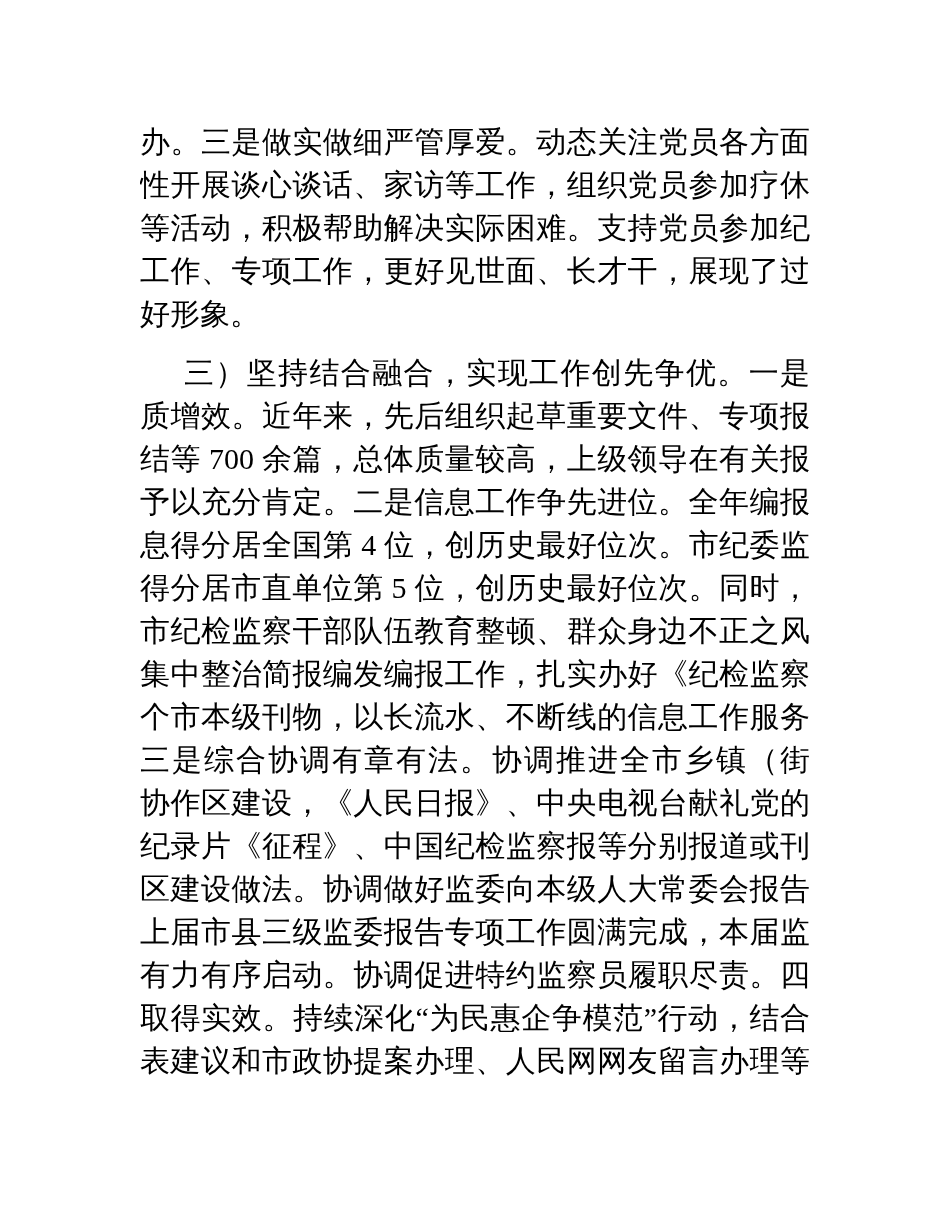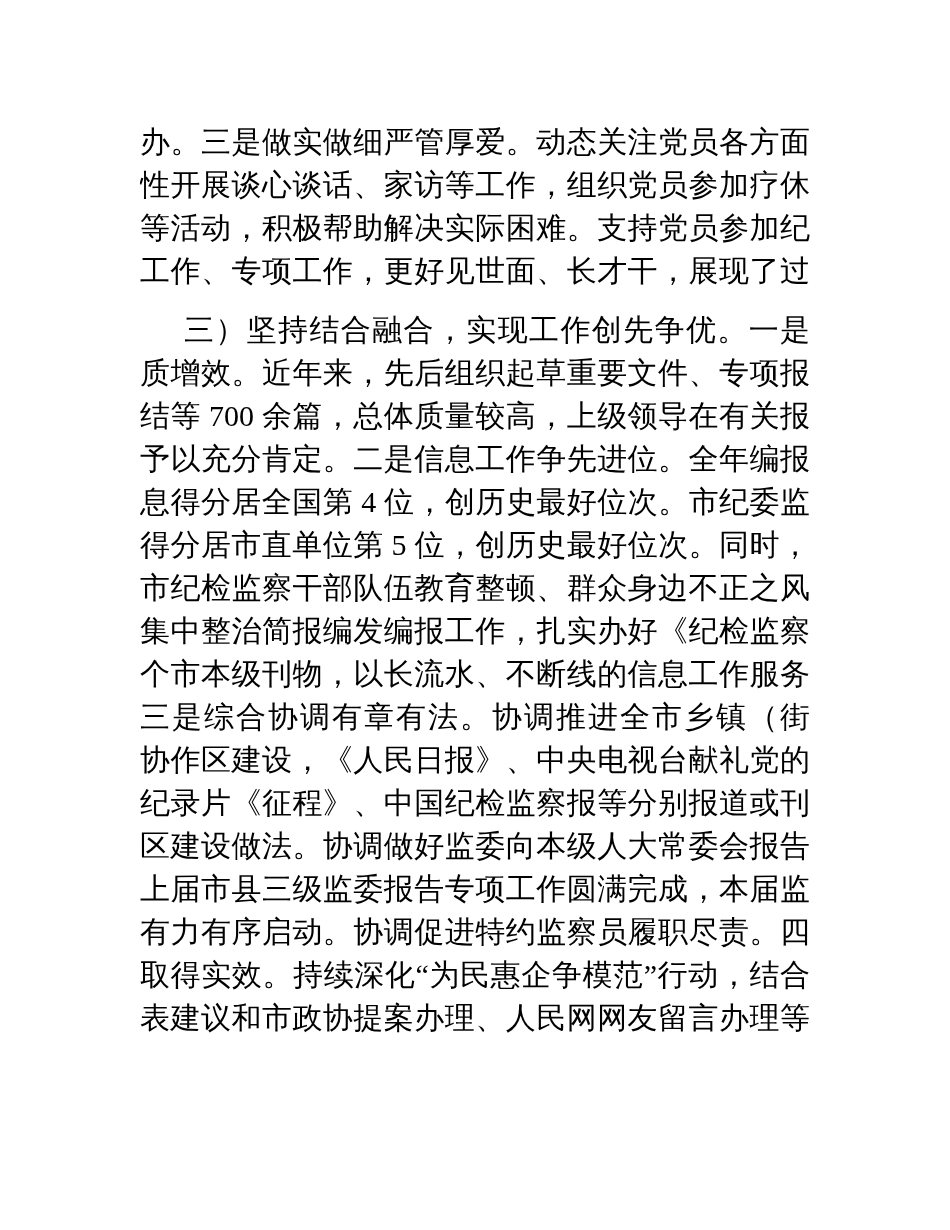--- a/index.html
+++ b/index.html
@@ -54,20 +54,21 @@
 </head>
 <body>
 
 <div class="page">
   <div class="text-body" id="doc-body" style="color: rgb(0, 0, 0);">
       <div class="paragraph">
         <div class="line">办。三是做实做细严管厚爱。动态关注党员各方面情况，经常</div>
         <div class="line">性开展谈心谈话、家访等工作，组织党员参加疗休养、健身走</div>
         <div class="line">等活动，积极帮助解决实际困难。支持党员参加纪检监察业务</div>
         <div class="line">工作、专项工作，更好见世面、长才干，展现了过硬作风和良</div>
+        <div class="line line-left">好形象。</div>
       </div>
       <div class="paragraph">
         <div class="line indent">三）坚持结合融合，实现工作创先争优。一是文稿服务提</div>
         <div class="line">质增效。近年来，先后组织起草重要文件、专项报告、面上总</div>
         <div class="line">结等 700 余篇，总体质量较高，上级领导在有关报告上对工作</div>
         <div class="line">予以充分肯定。二是信息工作争先进位。全年编报中央纪委信</div>
         <div class="line">息得分居全国第 4 位，创历史最好位次。市纪委监委信息工作</div>
         <div class="line">得分居市直单位第 5 位，创历史最好位次。同时，扎实做好全</div>
         <div class="line">市纪检监察干部队伍教育整顿、群众身边不正之风和腐败问题</div>
         <div class="line">集中整治简报编发编报工作，扎实办好《纪检监察信息》等 6</div>

